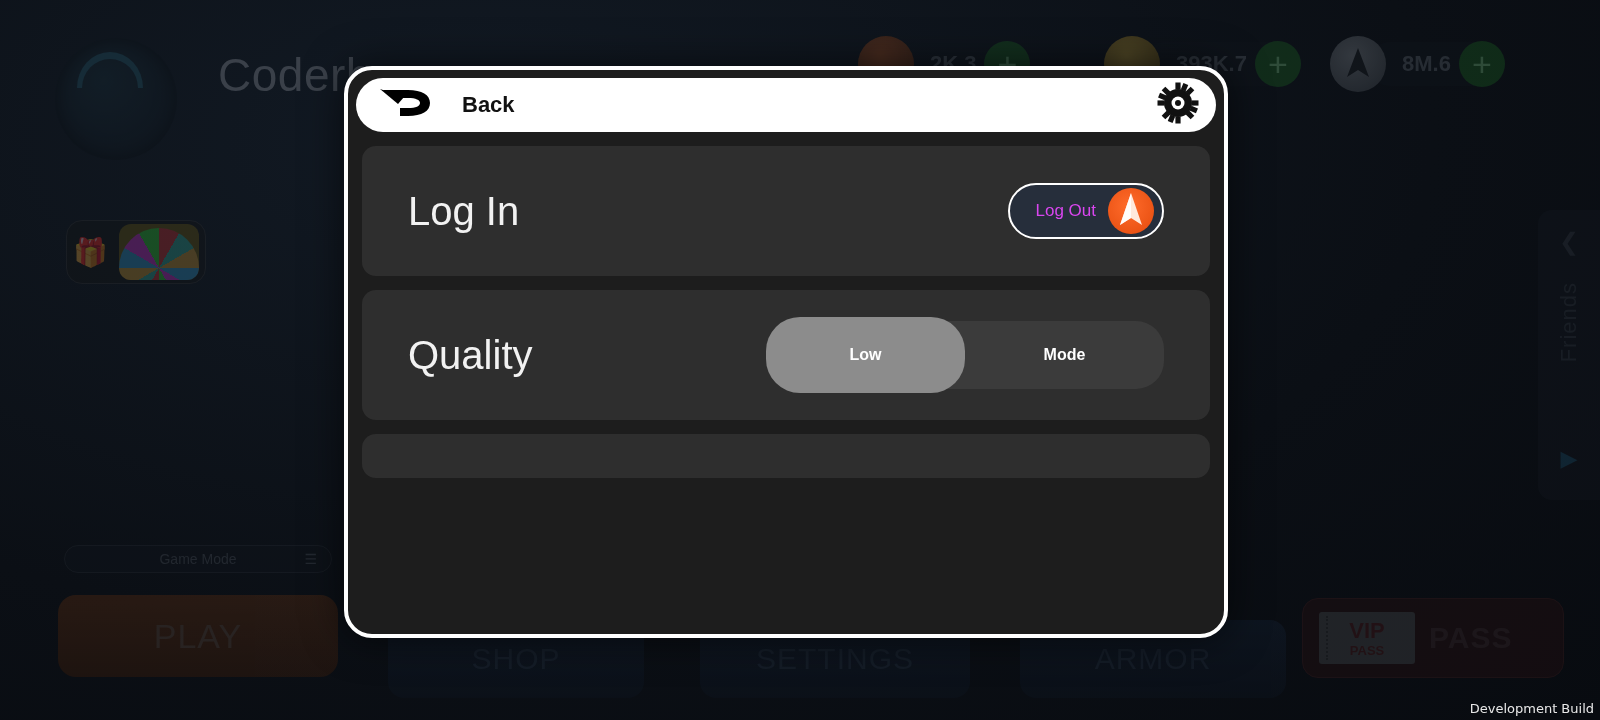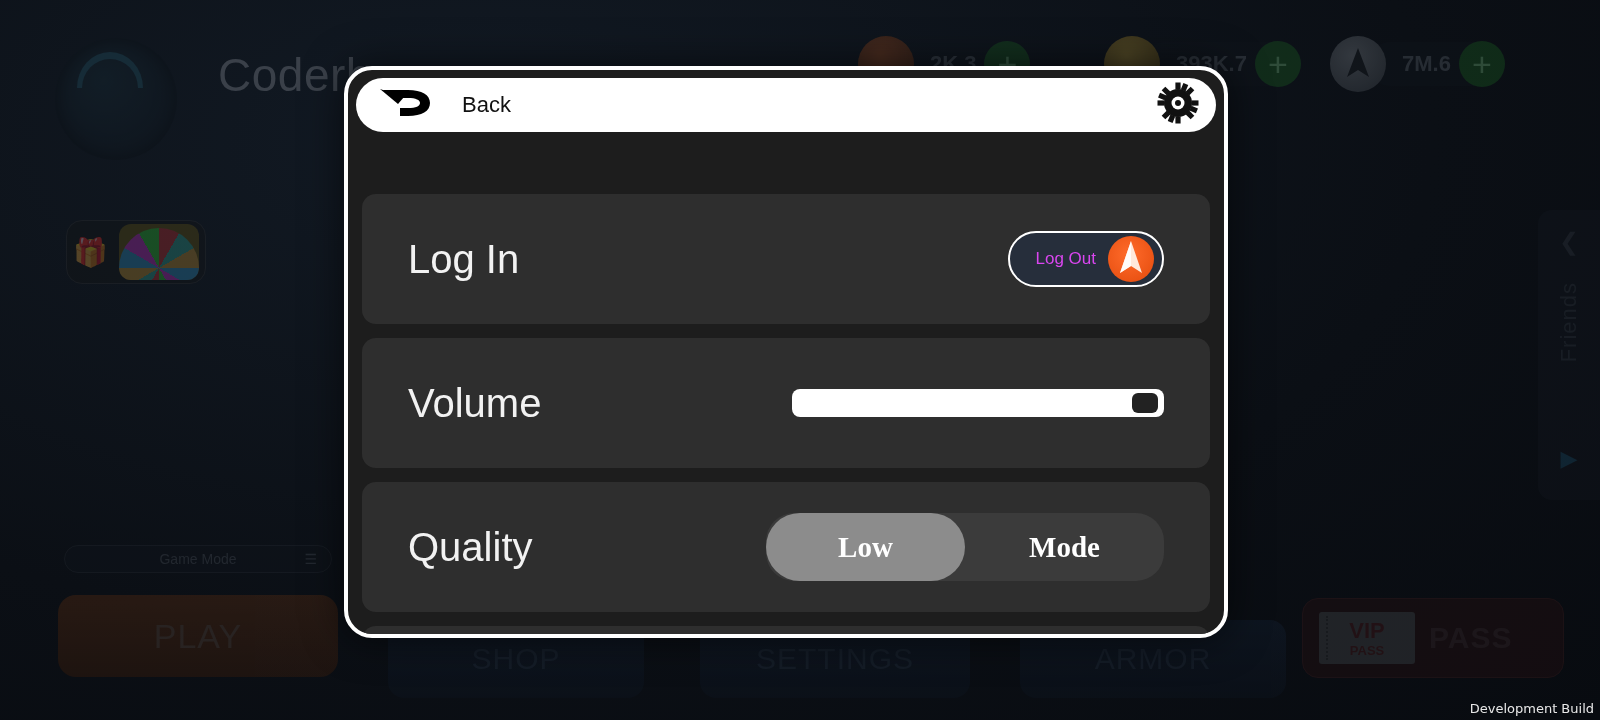--- a/index.html
+++ b/index.html
@@ -159,24 +159,24 @@
   }
   #modal-header {
     margin:8px 8px 0 8px; height:54px;
     background:#ffffff; border-radius:27px;
     display:flex; align-items:center; padding:0 14px 0 22px;
     flex:0 0 auto; position:relative;
   }
   #back-button {
     display:flex; align-items:center; gap:18px; cursor:pointer;
   }
-  #back-label { font-size:22px; font-weight:normal; color:#111; }
+  #back-label { font-size:22px; font-weight:bold; color:#111; }
   #gear-button { position:absolute; right:16px; top:50%; transform:translateY(-50%); cursor:pointer; }
 
-  #modal-body { flex:1; padding:14px 14px 0 14px; overflow:hidden;margin-top:48px; }
+  #modal-body { flex:1; padding:14px 14px 0 14px; overflow:hidden; }
 
   .setting-row {
     height:130px; background:#2e2e2e; border-radius:14px;
     display:flex; align-items:center; padding:0 46px;
     margin-bottom:14px;
   }
   .setting-label {
     font-size:40px; color:#f2f2f2; flex:0 0 auto;
   }
   .setting-control { margin-left:auto; display:flex; align-items:center; }
@@ -203,22 +203,22 @@
     width:26px; height:20px; border-radius:6px; background:#222;
   }
 
   
   #quality-group {
     display:flex; align-items:center;
     background:#3b3b3b; border-radius:28px; height:68px; width:398px;
     padding:0;
   }
   .quality-opt {
-    flex:1; height:68px; display:flex; align-items:center; justify-content:center;
-    font-size:29px; font-weight:bold; color:#ffffff; border-radius:34px; cursor:pointer;font-family:Liberation Serif, serif;
+    flex:1; height:76px; display:flex; align-items:center; justify-content:center;
+    font-size:16px; font-weight:bold; color:#ffffff; border-radius:34px; cursor:pointer;
   }
   .quality-opt.selected { background:#8c8c8c; }
 
   .setting-row.partial { height:44px; margin-bottom:0; }
 </style>
 </head>
 <body>
 
 <div id="game-bg">
 
@@ -240,21 +240,21 @@
   </div>
 
   <div class="cur-chip dim2" style="left:1330px;">
     <div class="cur-icon icon-nav">
       <div class="navglyph">
         <svg width="40" height="40" viewBox="0 0 40 40" aria-hidden="true">
           <path d="M20 4 L31 33 L20 26 L9 33 Z" fill="#1d2126"></path>
         </svg>
       </div>
     </div>
-    <div class="cur-pill">7M.6</div>
+    <div class="cur-pill">8M.6</div>
     <div class="cur-plus">+</div>
   </div>
 
   <div id="reward-widget" class="dim2">
     <div id="gift-icon">🎁</div>
     <div id="wheel-tile">
       <div id="wheel"></div>
     </div>
   </div>
 
@@ -335,28 +335,20 @@
           <span id="cg-logo">
             <svg width="46" height="46" viewBox="0 0 46 46" aria-hidden="true">
               <path d="M23 5 L34 37 L23 30 L12 37 Z" fill="#ffe9dc"></path>
               <path d="M23 5 L23 30 L12 37 Z" fill="#ffffff" opacity="0.85"></path>
             </svg>
           </span>
         </div>
       </div>
     </div>
 
-    <div class="setting-row">
-      <div class="setting-label">Volume</div>
-      <div class="setting-control">
-        <div id="volume-slider">
-          <div id="volume-handle"></div>
-        </div>
-      </div>
-    </div>
 
     <div class="setting-row">
       <div class="setting-label">Quality</div>
       <div class="setting-control">
         <div id="quality-group">
           <div class="quality-opt selected">Low</div>
           <div class="quality-opt">Mode</div>
         </div>
       </div>
     </div>

